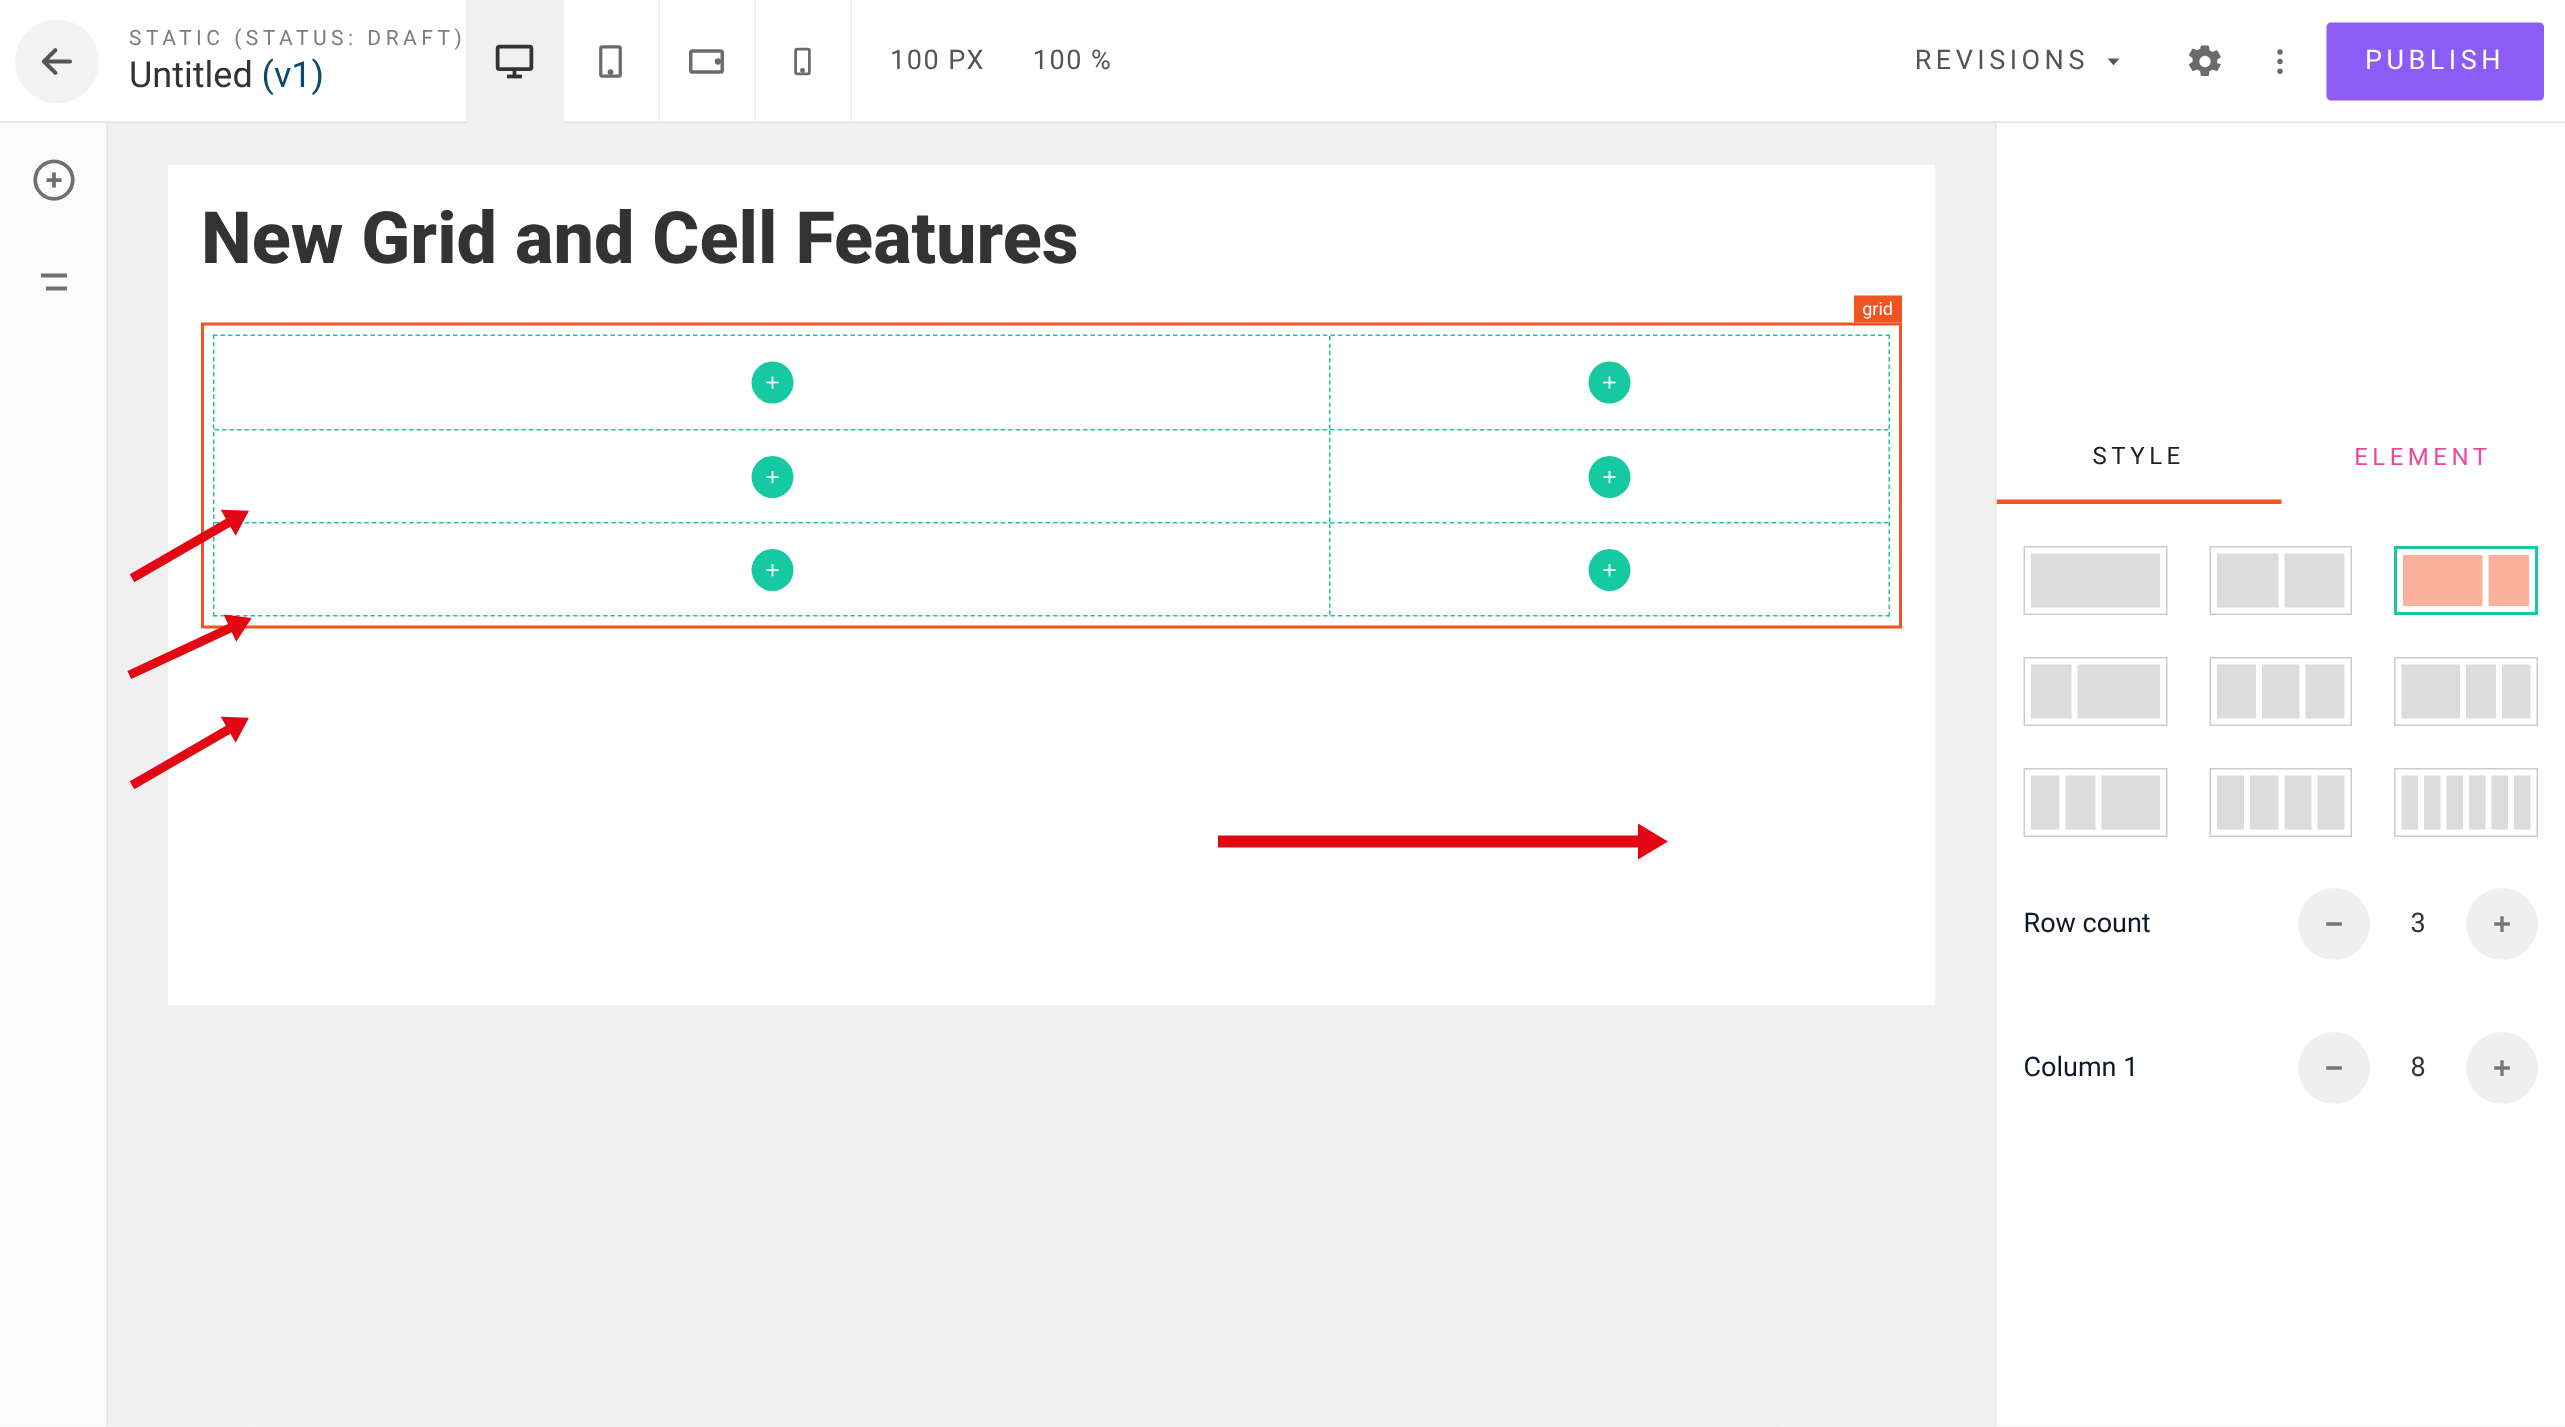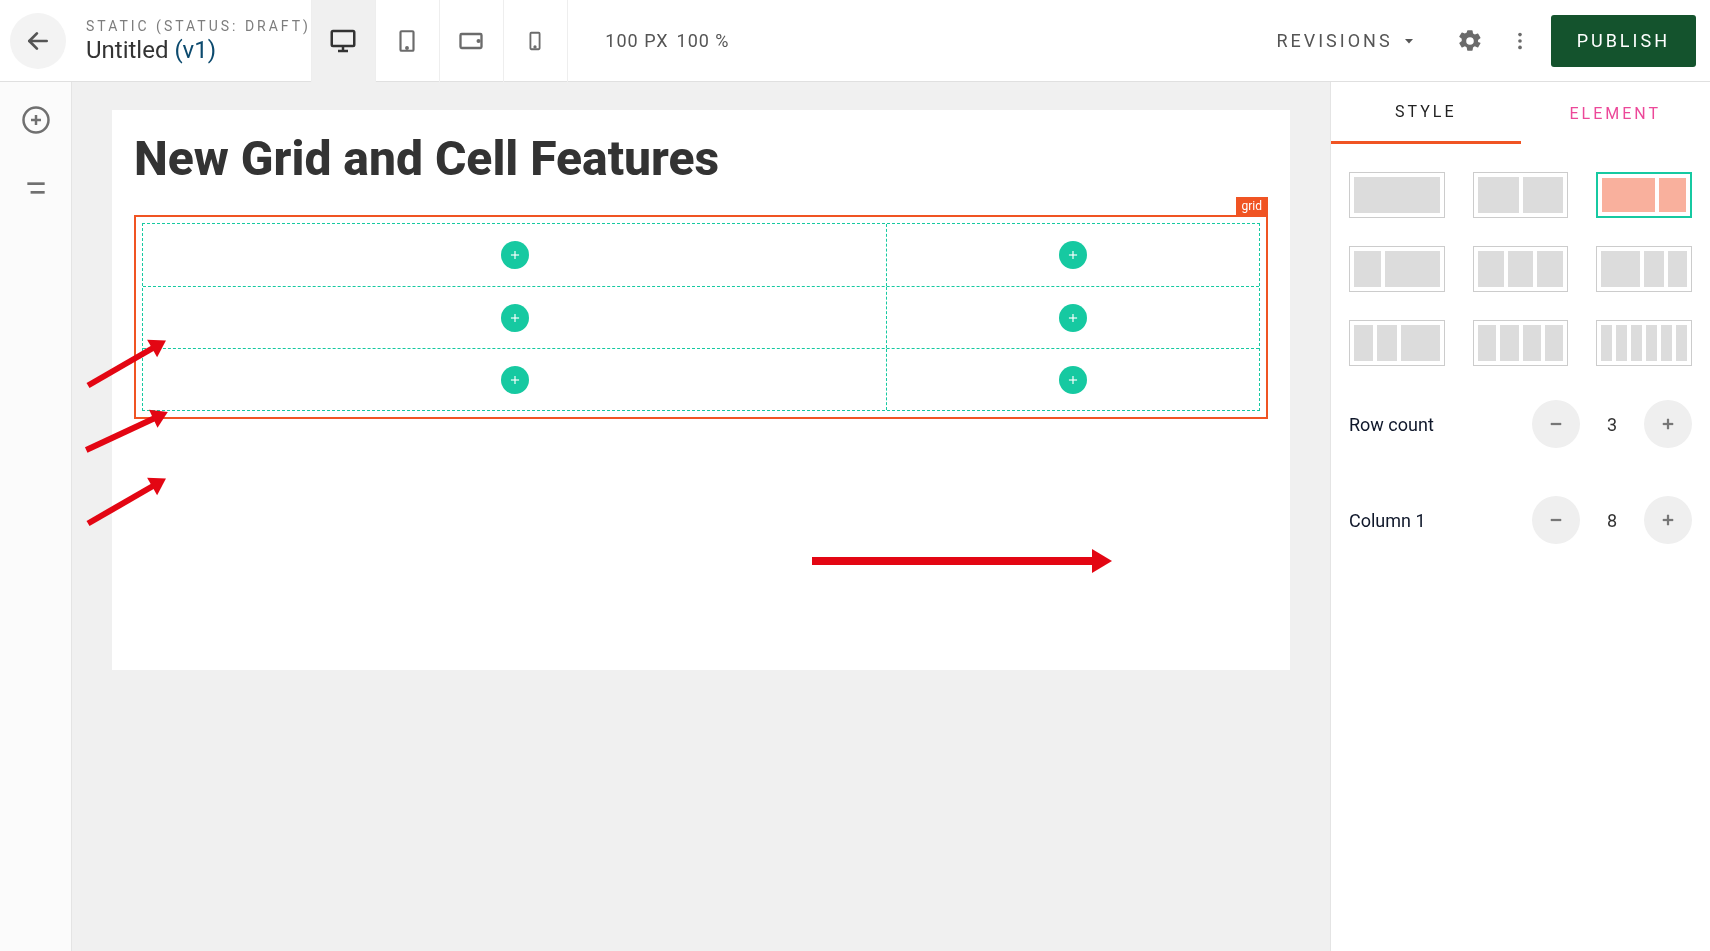--- a/index.html
+++ b/index.html
@@ -25,35 +25,35 @@
   .device-btn {
     width: 64px; height: 82px; display:flex; align-items:center; justify-content:center;
     border-left:1px solid #eee; cursor:pointer; color:#6b6b6b;
   }
   .device-btn.active { background:#f0f0f0; color:#333; }
 
   .zoom-block {
     width: 200px; height:82px; display:flex; align-items:center; justify-content:center;
     font-size:18px; letter-spacing:1px; color:#555; border-left:1px solid #eee;
   }
-  .zoom-block span { margin:0 4px; }
+  .zoom-block span { margin:0 16px; }
 
   .revisions-btn {
     height:82px; padding:0 30px; display:flex; align-items:center; gap:10px;
     font-size:18px; letter-spacing:3px; color:#555; cursor:pointer;
   }
 
   .icon-btn {
     width:50px; height:82px; display:flex; align-items:center; justify-content:center;
     cursor:pointer; color:#6b6b6b;
   }
 
   .publish-btn {
     margin:0 14px 0 6px; padding:0 26px; height:52px; border-radius:3px;
-    background:#14532d; color:#fff; font-size:18px; letter-spacing:3px;
+    background:#8b5cf6; color:#fff; font-size:18px; letter-spacing:3px;
     display:flex; align-items:center; cursor:pointer;
   }
 
   
   .app-body { display:flex; height:calc(100% - 82px); }
   .left-rail {
     width:72px; background:#fbfbfb; border-right:1px solid #e4e4e4;
     display:flex; flex-direction:column; align-items:center; padding-top:22px; gap:36px;
   }
   .rail-btn { width:32px; height:32px; color:#707070; cursor:pointer;
@@ -109,21 +109,21 @@
   .arrow-3{ left:10px; top:410px; transform:rotate(-30deg); }
   .arrow-long{
     position:absolute; left:740px; top:470px; width:300px; height:18px;
   }
   .arrow-long::before{ width:280px; height:8px; }
   .arrow-long::after{ border-left:20px solid #e30613; border-top:12px solid transparent; border-bottom:12px solid transparent;}
 
   
   .right-panel {
     width:380px; background:#fff; border-left:1px solid #e4e4e4;
-    display:flex; flex-direction:column; overflow:hidden;
+    display:flex; flex-direction:column; overflow:hidden;justify-content:center;
   }
   .panel-tabs { display:flex; height:62px; }
   .panel-tab {
     flex:1; display:flex; align-items:center; justify-content:center;
     font-size:16px; letter-spacing:3px; color:#ec4899; cursor:pointer;
   }
   .panel-tab.active { color:#222; border-bottom:3px solid #f05423; }
 
   .section-header {
     display:flex; align-items:center; gap:8px; padding:6px 12px;

